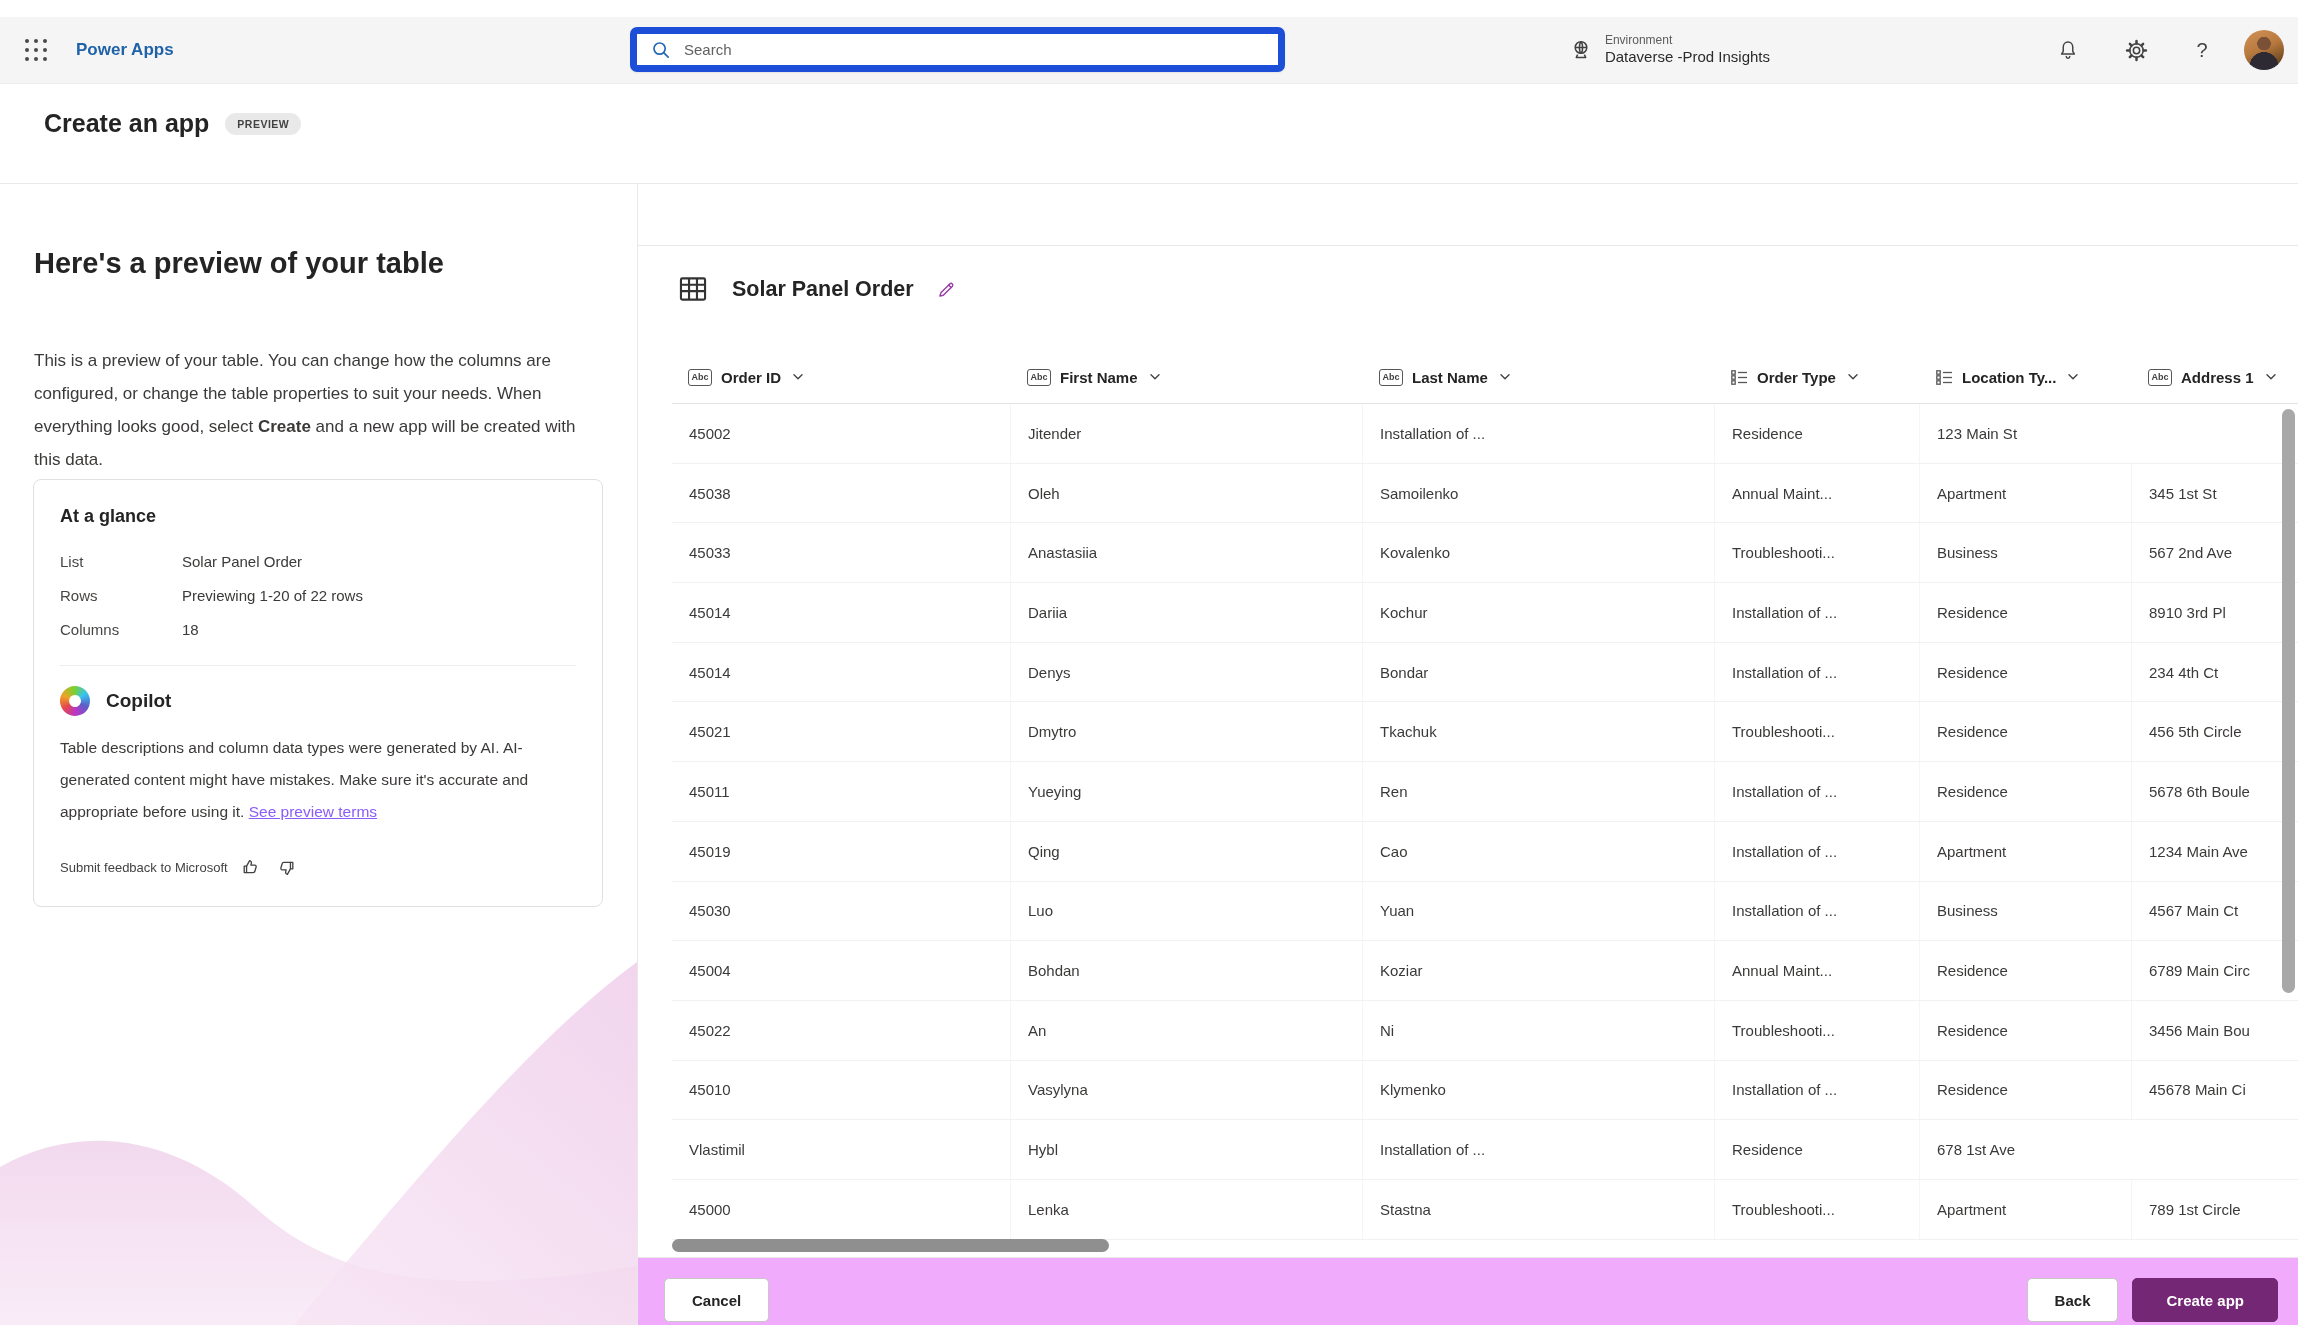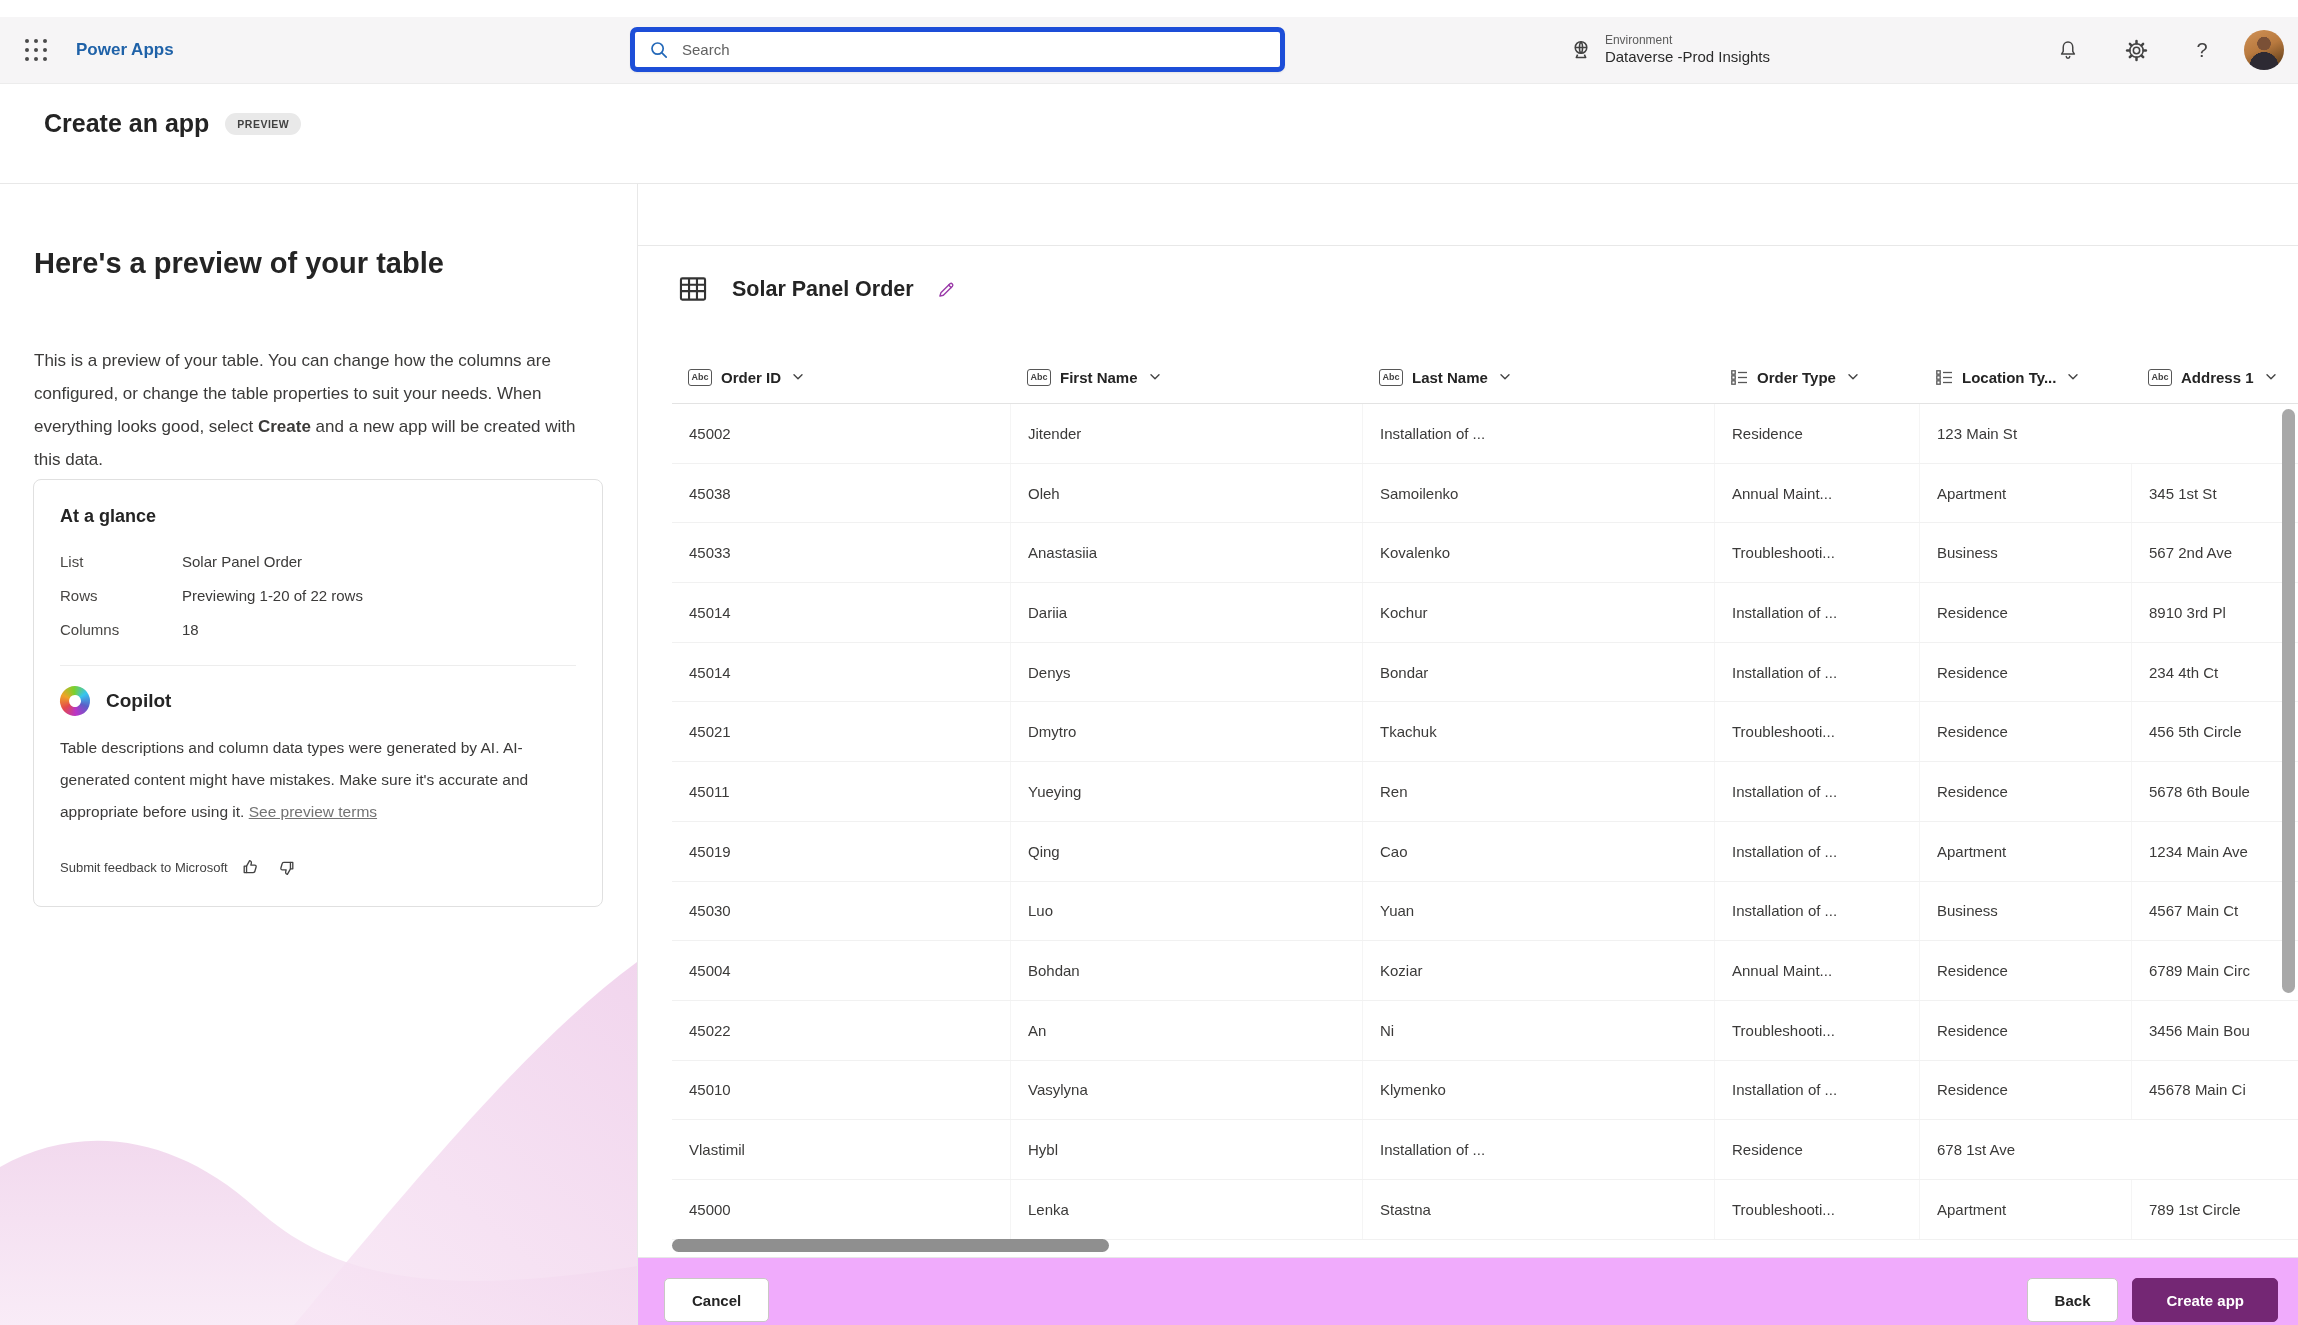--- a/index.html
+++ b/index.html
@@ -5,21 +5,21 @@
   html,body{margin:0;padding:0;}
   body{width:2298px;height:1325px;font-family:"Liberation Sans",sans-serif;background:#fff;overflow:hidden;position:relative;color:#242424;}
   .canvas{position:absolute;inset:0;margin-top:17px;}
 
   
   .topbar{position:absolute;left:0;top:0;width:2298px;height:66px;background:#f6f5f6;border-bottom:1px solid #ececec;}
   .waffle{position:absolute;left:16px;top:13px;width:40px;height:40px;display:flex;align-items:center;justify-content:center;cursor:pointer;}
   .waffle .grid9{display:grid;grid-template-columns:repeat(3,4px);grid-template-rows:repeat(3,4px);gap:5px;}
   .waffle .grid9 i{width:4px;height:4px;border-radius:50%;background:#4a4a4a;}
   .brand{position:absolute;left:76px;top:0;height:66px;display:flex;align-items:center;font-size:17px;font-weight:700;color:#1f62a8;}
-  .searchbox{position:absolute;left:630px;top:10px;width:655px;height:45px;background:#fff;border:5px solid #1d4ed8;border-radius:7px;box-shadow:0 1px 2px rgba(0,0,0,.07);display:flex;align-items:center;padding:0 14px;box-sizing:border-box;}
+  .searchbox{position:absolute;left:630px;top:10px;width:655px;height:45px;background:#fff;border:7px solid #1d4ed8;border-radius:7px;box-shadow:0 1px 2px rgba(0,0,0,.07);display:flex;align-items:center;padding:0 14px;box-sizing:border-box;}
   .searchbox input{border:none;outline:none;flex:1;font-size:15px;font-family:inherit;color:#424242;background:transparent;margin-left:11px;}
   .searchbox input::placeholder{color:#616161;}
   .envgroup{position:absolute;right:528px;top:0;height:66px;display:flex;align-items:center;}
   .env-texts{margin-left:12px;line-height:1.25;}
   .env-label{font-size:12px;color:#5c5c5c;}
   .env-name{font-size:15px;color:#2b2b2b;}
   .tb-icon-btn{position:absolute;top:13px;width:40px;height:40px;display:flex;align-items:center;justify-content:center;cursor:pointer;color:#424242;}
   .tb-q{font-size:20px;color:#424242;font-weight:400;}
   .avatar{position:absolute;right:14px;top:13px;width:40px;height:40px;border-radius:50%;cursor:pointer;
     background:
@@ -43,21 +43,21 @@
   .glance-title{font-size:18px;font-weight:700;color:#242424;margin-bottom:18px;}
   .glance-row{display:flex;font-size:15px;line-height:34px;color:#3b3a39;}
   .glance-row .gl{width:122px;color:#484644;}
   .card-sep{height:1px;background:#ededed;margin:18px 0 20px;}
   .copilot-head{display:flex;align-items:center;gap:16px;margin-bottom:16px;}
   .copilot-logo{width:30px;height:30px;border-radius:50%;transform:rotate(-25deg);
     background:conic-gradient(from 200deg,#b935c9,#e2484e,#f0a327,#7ad02c,#36c5f0,#5b5fc7,#b935c9);position:relative;}
   .copilot-logo:after{content:"";position:absolute;left:9px;top:9px;width:12px;height:12px;background:#fff;border-radius:50%;}
   .copilot-title{font-size:19px;font-weight:700;color:#242424;}
   .copilot-body{font-size:15.5px;line-height:32px;color:#3b3a39;}
-  .copilot-link{color:#737373;text-decoration:underline;cursor:pointer;}
+  .copilot-link{color:#8b5cf6;text-decoration:underline;cursor:pointer;}
   .feedback-row{margin-top:26px;display:flex;align-items:center;gap:10px;}
   .feedback-label{font-size:13px;color:#424242;}
   .thumb-btn{width:26px;height:26px;display:flex;align-items:center;justify-content:center;cursor:pointer;}
   .wave-svg{position:absolute;left:0;bottom:0;width:637px;height:380px;z-index:1;}
 
   
   .main-pane{position:absolute;left:638px;top:167px;width:1660px;height:1158px;overflow:hidden;}
   .toolbar{position:absolute;left:0;top:0;width:100%;height:60px;display:flex;align-items:center;padding-left:47px;box-sizing:border-box;gap:38px;}
   .tool-btn{display:flex;align-items:center;gap:12px;font-size:15.5px;color:#484644;cursor:pointer;}
   .toolbar-divider{position:absolute;left:0;top:61px;width:100%;height:1px;background:#e8e8e8;}

